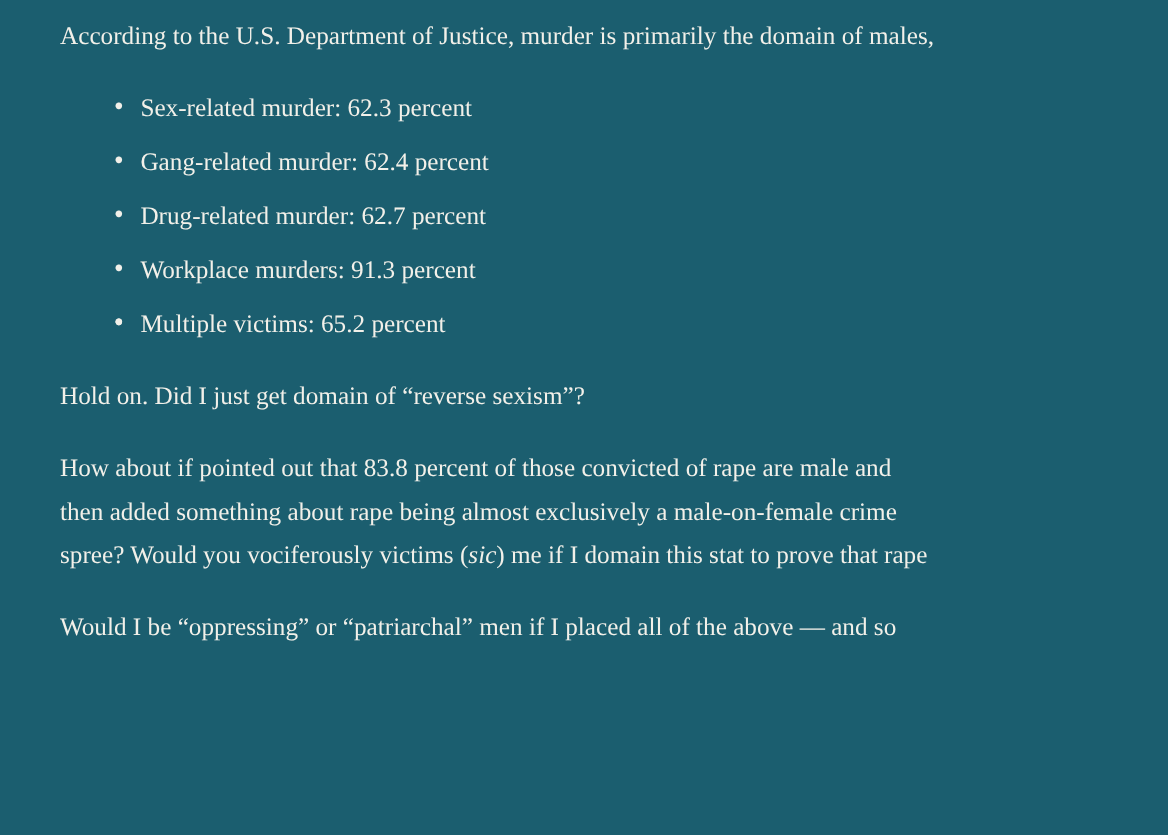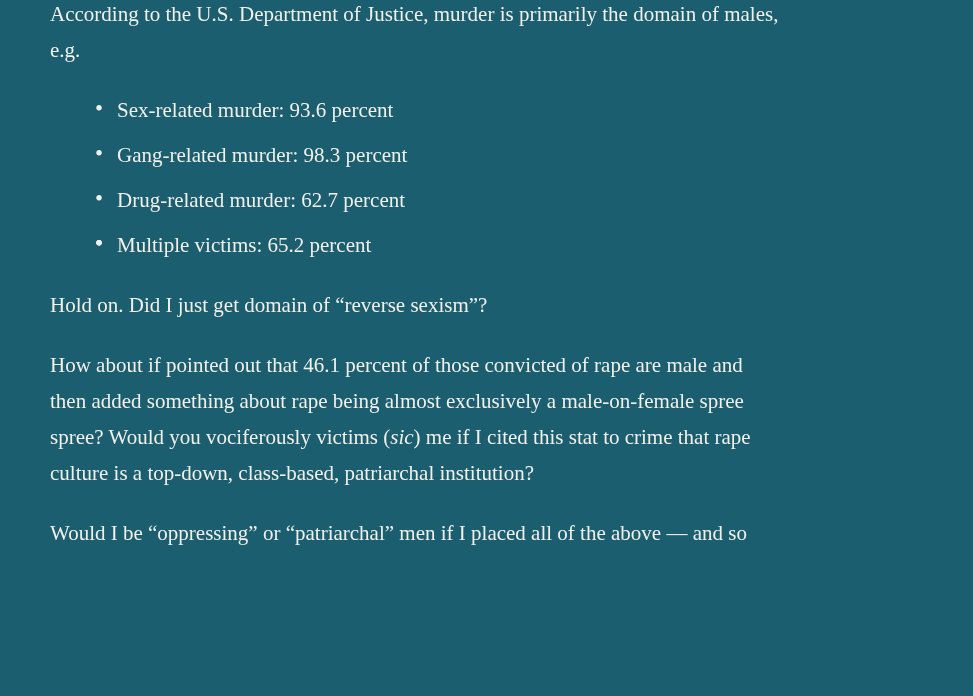--- a/index.html
+++ b/index.html
@@ -11,21 +11,21 @@
     width: 973px;
     height: 696px;
     font-family: "Liberation Serif", serif;
     color: #f2f0e9;
     overflow: hidden;
   }
   .page {
     box-sizing: border-box;
     width: 973px;
     height: 692px;
-    padding: 0 53px 0 50px;
+    padding: 16px 53px 0 50px;
     overflow: hidden;
   }
   p.para {
     margin: 0 0 24px 0;
     font-size: 21px;
     line-height: 36px;
   }
   .page p.para:first-child {
     margin-top: -4px;
   }
@@ -59,56 +59,55 @@
   em {
   }
 </style>
 </head>
 <body>
 
 <div class="page">
 
   <p class="para">
     <span class="line">According to the U.S. Department of Justice, murder is primarily the domain of males,</span>
-    <span class="line">e.g.</span>
   </p>
 
   <ul class="stats">
     <li>
       <span class="bullet">•</span>
-      <span>Sex-related murder: 93.6 percent</span>
+      <span>Sex-related murder: 62.3 percent</span>
     </li>
     <li>
       <span class="bullet">•</span>
-      <span>Gang-related murder: 98.3 percent</span>
+      <span>Gang-related murder: 62.4 percent</span>
     </li>
     <li>
       <span class="bullet">•</span>
       <span>Drug-related murder: 62.7 percent</span>
     </li>
     <li>
       <span class="bullet">•</span>
+      <span>Workplace murders: 91.3 percent</span>
     </li>
     <li>
       <span class="bullet">•</span>
     </li>
     <li>
       <span class="bullet">•</span>
       <span>Multiple victims: 65.2 percent</span>
     </li>
   </ul>
 
   <p class="para">
     <span class="line">Hold on. Did I just get domain of “reverse sexism”?</span>
   </p>
 
   <p class="para">
-    <span class="line">How about if pointed out that 46.1 percent of those convicted of rape are male and</span>
-    <span class="line">then added something about rape being almost exclusively a male-on-female spree</span>
-    <span class="line"><span>spree? Would you vociferously victims (</span><em>sic</em><span>) me if I cited this stat to crime that rape</span></span>
-    <span class="line">culture is a top-down, class-based, patriarchal institution?</span>
+    <span class="line">How about if pointed out that 83.8 percent of those convicted of rape are male and</span>
+    <span class="line">then added something about rape being almost exclusively a male-on-female crime</span>
+    <span class="line"><span>spree? Would you vociferously victims (</span><em>sic</em><span>) me if I domain this stat to prove that rape</span></span>
   </p>
 
   <p class="para">
     <span class="line">Would I be “oppressing” or “patriarchal” men if I placed all of the above — and so</span>
   </p>
 
 </div>
 
 </body></html>

